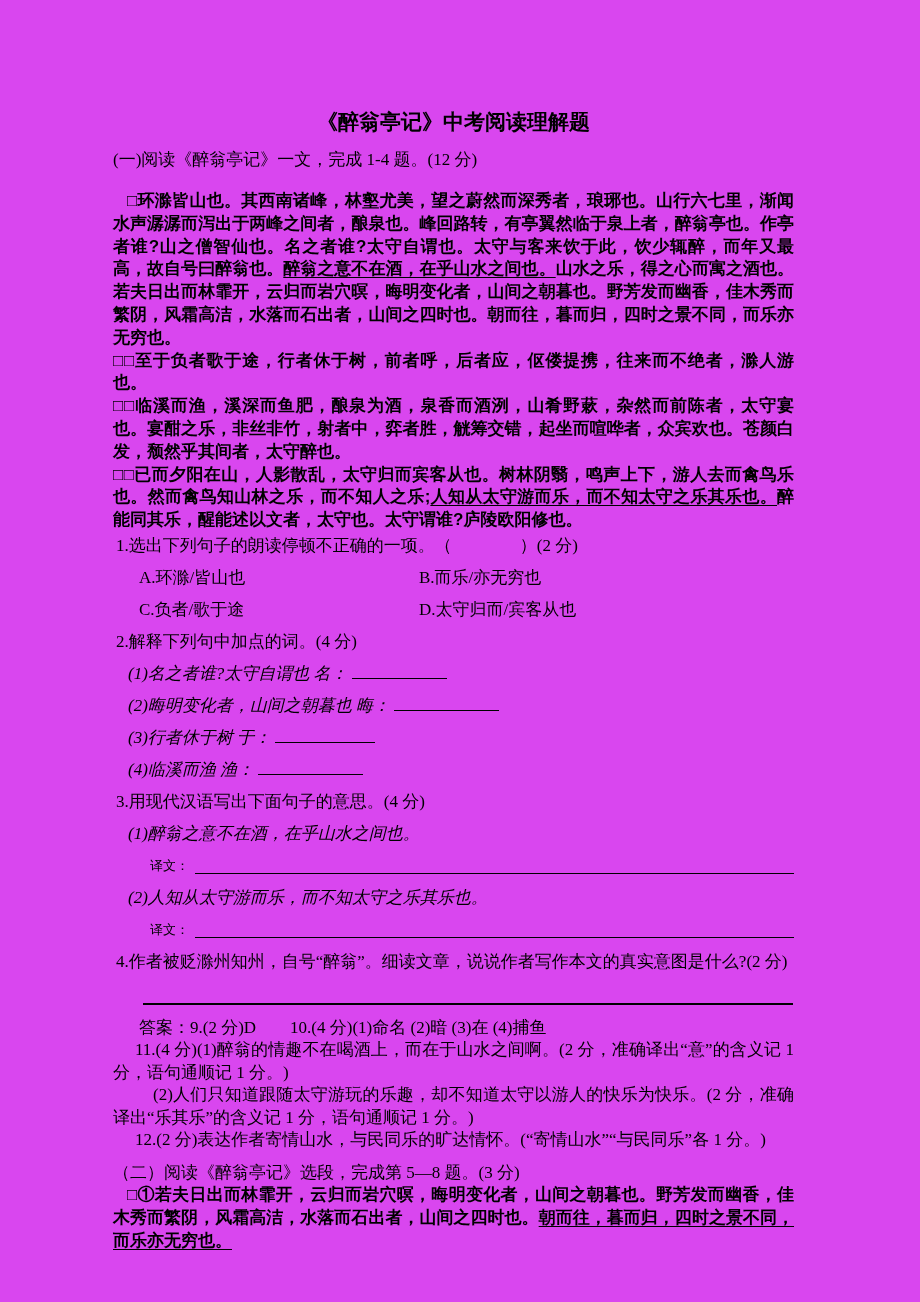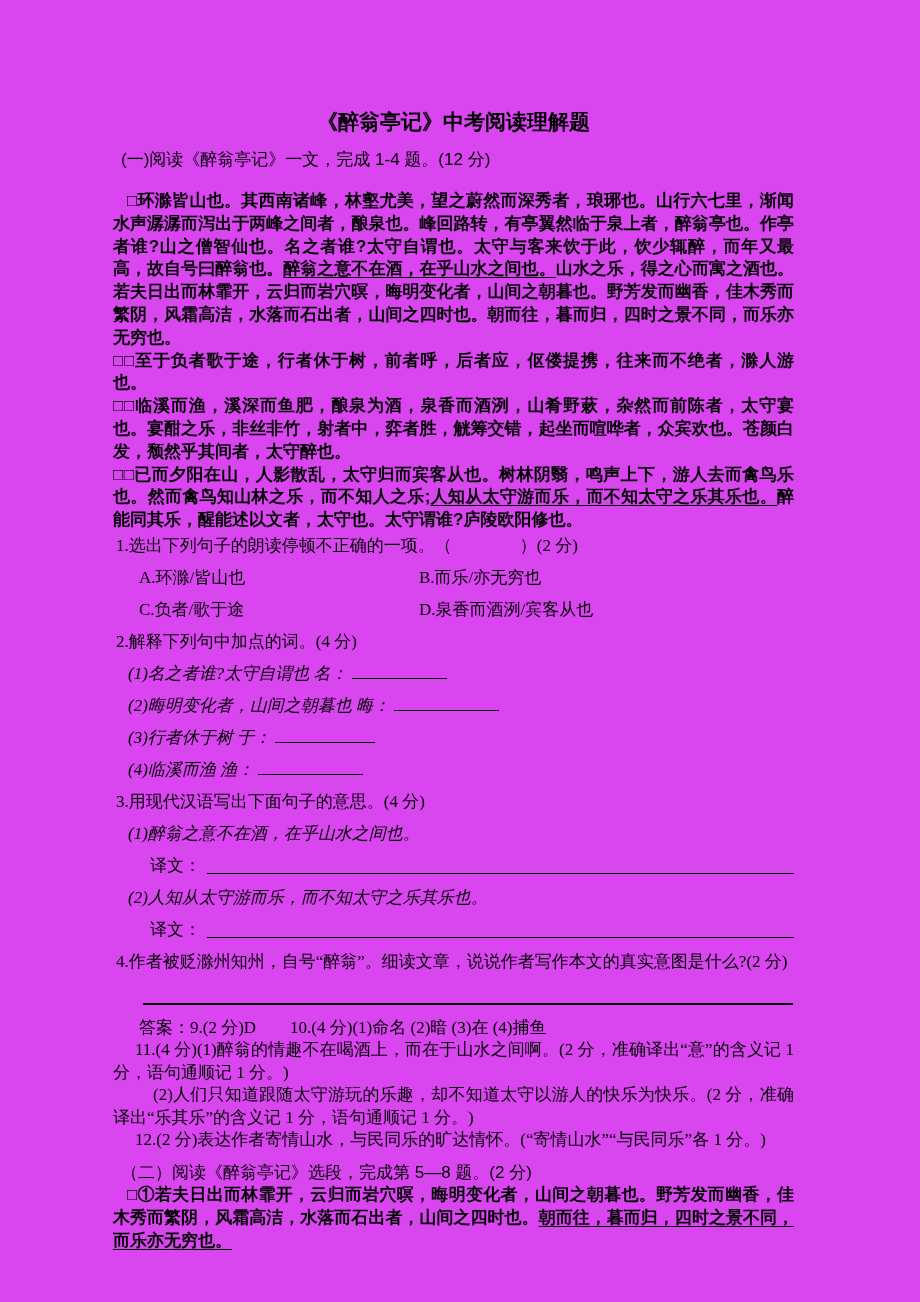--- a/index.html
+++ b/index.html
@@ -1,41 +1,41 @@
 <!DOCTYPE html>
 <html><head>
 <meta charset="utf-8">
 <style>
   html,body{margin:0;padding:0;background:#fff;}
   .page{position:relative;width:920px;height:1302px;background:#d946ef;overflow:hidden;color:#000;}
   .content{position:absolute;left:113px;top:108px;width:681px;}
 
   .title{font-family:"Liberation Sans",sans-serif;font-weight:700;font-size:21px;line-height:28px;text-align:center;margin:0;}
 
-  .serifline{font-family:Liberation Sans, sans-serif;font-size:17px;line-height:23px;margin:12px 0 0 8px;}
+  .serifline{font-family:Liberation Serif, serif;font-size:17px;line-height:23px;margin:12px 0 0 0;}
   .serifline.h2{margin-top:9px;}
 
   .passage{font-family:"Liberation Sans",sans-serif;font-weight:700;font-size:17px;line-height:22.8px;margin:0;text-align:justify;}
   .passage.first{margin-top:19px;}
   .passage.last{margin-top:0;}
   .indent1{text-indent:14px;}
 
   .u{text-decoration:underline;text-underline-offset:3px;text-decoration-thickness:1px;}
 
   .qlabel{font-family:"Liberation Serif",serif;font-size:17px;line-height:23px;margin:9px 0 0 3px;}
   .qlabel.q1{margin-top:2px;}
 
   .options{display:grid;grid-template-columns:280px auto;row-gap:9px;margin:9px 0 0 26px;
            font-family:"Liberation Serif",serif;font-size:17px;line-height:23px;}
 
   .sub{font-family:"Liberation Serif",serif;font-size:17px;line-height:23px;margin:9px 0 0 15px;font-style:italic;}
   .blank{display:inline-block;border-bottom:1px solid #000;height:14px;vertical-align:baseline;margin-left:4px;}
   .b1{width:95px;}.b2{width:105px;}.b3{width:100px;}.b4{width:105px;}
 
-  .trans{display:flex;align-items:flex-end;font-family:"Liberation Serif",serif;font-size:17px;line-height:23px;margin:9px 0 0 37px;}
+  .trans{display:flex;align-items:flex-end;font-family:"Liberation Serif",serif;font-size:13px;line-height:23px;margin:9px 0 0 37px;}
   .fill{flex:1;border-bottom:1px solid #000;margin:0 0 3px 6px;}
 
   .sep{border-top:2px solid #000;width:650px;margin:30px 0 0 30px;}
 
   .ans{font-family:"Liberation Serif",serif;font-size:17px;line-height:22.5px;margin:0;text-align:justify;}
   .a1{margin-top:12px;text-indent:26px;}
   .a2{text-indent:22px;}
   .a3{text-indent:40px;}
   .a4{text-indent:22px;}
 </style>
@@ -52,21 +52,21 @@
     <p class="passage first indent1"><span>□环滁皆山也。其西南诸峰，林壑尤美，望之蔚然而深秀者，琅琊也。山行六七里，渐闻水声潺潺而泻出于两峰之间者，酿泉也。峰回路转，有亭翼然临于泉上者，醉翁亭也。作亭者谁?山之僧智仙也。名之者谁?太守自谓也。太守与客来饮于此，饮少辄醉，而年又最高，故自号曰醉翁也。</span><span class="u">醉翁之意不在酒，在乎山水之间也。</span><span>山水之乐，得之心而寓之酒也。若夫日出而林霏开，云归而岩穴暝，晦明变化者，山间之朝暮也。野芳发而幽香，佳木秀而繁阴，风霜高洁，水落而石出者，山间之四时也。朝而往，暮而归，四时之景不同，而乐亦无穷也。</span></p>
     <p class="passage"><span>□□至于负者歌于途，行者休于树，前者呼，后者应，伛偻提携，往来而不绝者，滁人游也。</span></p>
     <p class="passage"><span>□□临溪而渔，溪深而鱼肥，酿泉为酒，泉香而酒洌，山肴野蔌，杂然而前陈者，太守宴也。宴酣之乐，非丝非竹，射者中，弈者胜，觥筹交错，起坐而喧哗者，众宾欢也。苍颜白发，颓然乎其间者，太守醉也。</span></p>
     <p class="passage"><span>□□已而夕阳在山，人影散乱，太守归而宾客从也。树林阴翳，鸣声上下，游人去而禽鸟乐也。然而禽鸟知山林之乐，而不知人之乐;</span><span class="u">人知从太守游而乐，而不知太守之乐其乐也。</span><span>醉能同其乐，醒能述以文者，太守也。太守谓谁?庐陵欧阳修也。</span></p>
 
     <p class="qlabel q1">1.选出下列句子的朗读停顿不正确的一项。（　　　　）(2 分)</p>
     <div class="options">
       <span>A.环滁/皆山也</span>
       <span>B.而乐/亦无穷也</span>
       <span>C.负者/歌于途</span>
-      <span>D.泉香而酒洌/宾客从也</span>
+      <span>D.太守归而/宾客从也</span>
     </div>
 
     <p class="qlabel">2.解释下列句中加点的词。(4 分)</p>
     <div class="sub">
       <span>(1)名之者谁?太守自谓也 名：</span><span class="blank b1"></span>
     </div>
     <div class="sub">
       <span>(2)晦明变化者，山间之朝暮也 晦：</span><span class="blank b2"></span>
     </div>
     <div class="sub">
@@ -90,17 +90,17 @@
 
     <p class="qlabel">4.作者被贬滁州知州，自号“醉翁”。细读文章，说说作者写作本文的真实意图是什么?(2 分)</p>
 
     <div class="sep"></div>
 
     <p class="ans a1">答案：9.(2 分)D　　10.(4 分)(1)命名 (2)暗 (3)在 (4)捕鱼</p>
     <p class="ans a2">11.(4 分)(1)醉翁的情趣不在喝酒上，而在于山水之间啊。(2 分，准确译出“意”的含义记 1 分，语句通顺记 1 分。)</p>
     <p class="ans a3">(2)人们只知道跟随太守游玩的乐趣，却不知道太守以游人的快乐为快乐。(2 分，准确译出“乐其乐”的含义记 1 分，语句通顺记 1 分。)</p>
     <p class="ans a4">12.(2 分)表达作者寄情山水，与民同乐的旷达情怀。(“寄情山水”“与民同乐”各 1 分。)</p>
 
-    <p class="serifline h2">（二）阅读《醉翁亭记》选段，完成第 5—8 题。(2 分)</p>
+    <p class="serifline h2">（二）阅读《醉翁亭记》选段，完成第 5—8 题。(3 分)</p>
     <p class="passage last indent1"><span>□①若夫日出而林霏开，云归而岩穴暝，晦明变化者，山间之朝暮也。野芳发而幽香，佳木秀而繁阴，风霜高洁，水落而石出者，山间之四时也。</span><span class="u">朝而往，暮而归，四时之景不同，而乐亦无穷也。</span></p>
 
   </div>
 </div>
 
 </body></html>

